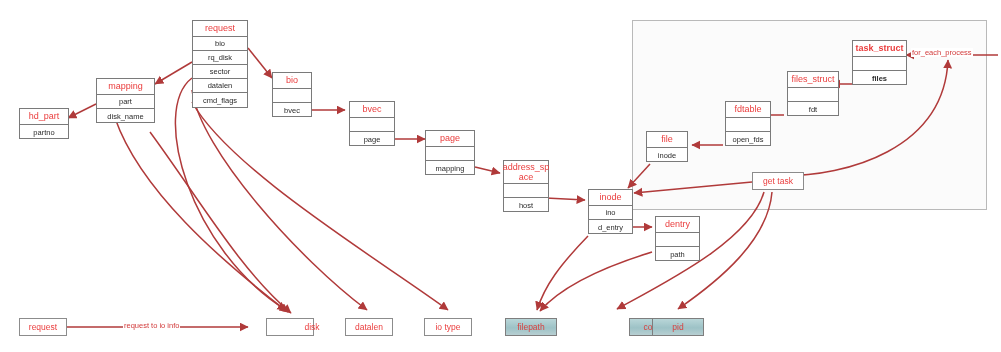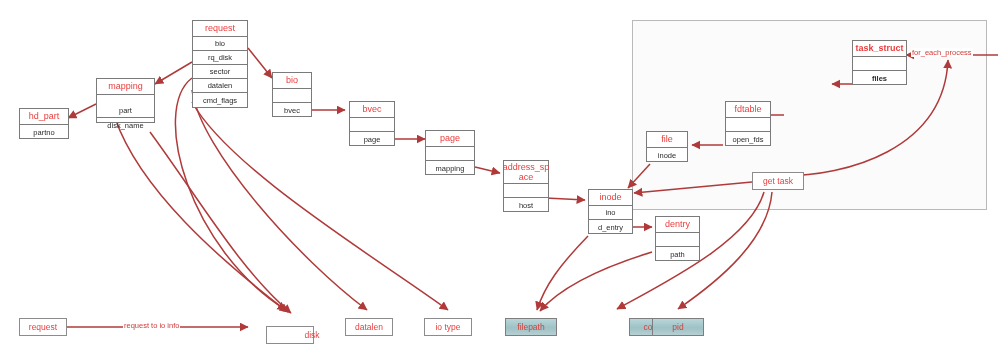--- a/index.html
+++ b/index.html
@@ -98,21 +98,21 @@
     <div class="hdr" style="height:16px;">request</div>
     <div class="row" style="height:14px;">bio</div>
     <div class="row" style="height:14px;">rq_disk</div>
     <div class="row" style="height:14px;">sector</div>
     <div class="row" style="height:14px;">datalen</div>
     <div class="row" style="height:14px;">cmd_flags</div>
   </div>
 
   <div class="node" style="left:96px;top:78px;width:59px;height:45px;">
     <div class="hdr" style="height:16px;">mapping</div>
-    <div class="row" style="height:14px;margin-top:9px;">part</div>
+    <div class="row" style="height:14px;">part</div>
     <div class="row" style="height:14px;">disk_name</div>
   </div>
 
   <div class="node" style="left:19px;top:108px;width:50px;height:31px;">
     <div class="hdr" style="height:16px;">hd_part</div>
     <div class="row" style="height:14px;">partno</div>
   </div>
 
   <div class="node" style="left:272px;top:72px;width:40px;height:45px;">
     <div class="hdr" style="height:16px;">bio</div>
@@ -149,37 +149,42 @@
     <div class="row" style="height:14px;"></div>
     <div class="row" style="height:14px;">path</div>
   </div>
 
   <div class="node" style="left:852px;top:40px;width:55px;height:45px;font-weight:bold;">
     <div class="hdr" style="height:16px;">task_struct</div>
     <div class="row" style="height:14px;"></div>
     <div class="row" style="height:14px;">files</div>
   </div>
 
+  <div class="node" style="left:787px;top:71px;width:52px;height:45px;">
+    <div class="hdr" style="height:16px;">files_struct</div>
+    <div class="row" style="height:14px;"></div>
+    <div class="row" style="height:14px;">fdt</div>
+  </div>
 
   <div class="node" style="left:725px;top:101px;width:46px;height:45px;">
     <div class="hdr" style="height:16px;">fdtable</div>
     <div class="row" style="height:14px;"></div>
     <div class="row" style="height:14px;">open_fds</div>
   </div>
 
   <div class="node" style="left:646px;top:131px;width:42px;height:31px;">
     <div class="hdr" style="height:16px;">file</div>
     <div class="row" style="height:14px;">inode</div>
   </div>
 
   <div class="plain" style="left:752px;top:172px;width:52px;height:18px;">get task</div>
 
   <div class="plain" style="left:19px;top:318px;width:48px;height:18px;">request</div>
 
-  <div class="plain" style="left:266px;top:326px;width:48px;height:18px;padding-left:44px;">disk</div>
+  <div class="plain" style="left:266px;top:318px;width:48px;height:18px;padding-left:44px;">disk</div>
 
   <div class="plain" style="left:345px;top:318px;width:48px;height:18px;">datalen</div>
 
   <div class="plain" style="left:424px;top:318px;width:48px;height:18px;">io type</div>
 
   <div class="fill" style="left:505px;top:318px;width:52px;height:18px;">filepath</div>
 
   <div class="fill" style="left:585px;top:318px;width:52px;height:18px;margin-left:44px;">comm</div>
 
   <div class="fill" style="left:652px;top:318px;width:52px;height:18px;">pid</div>

